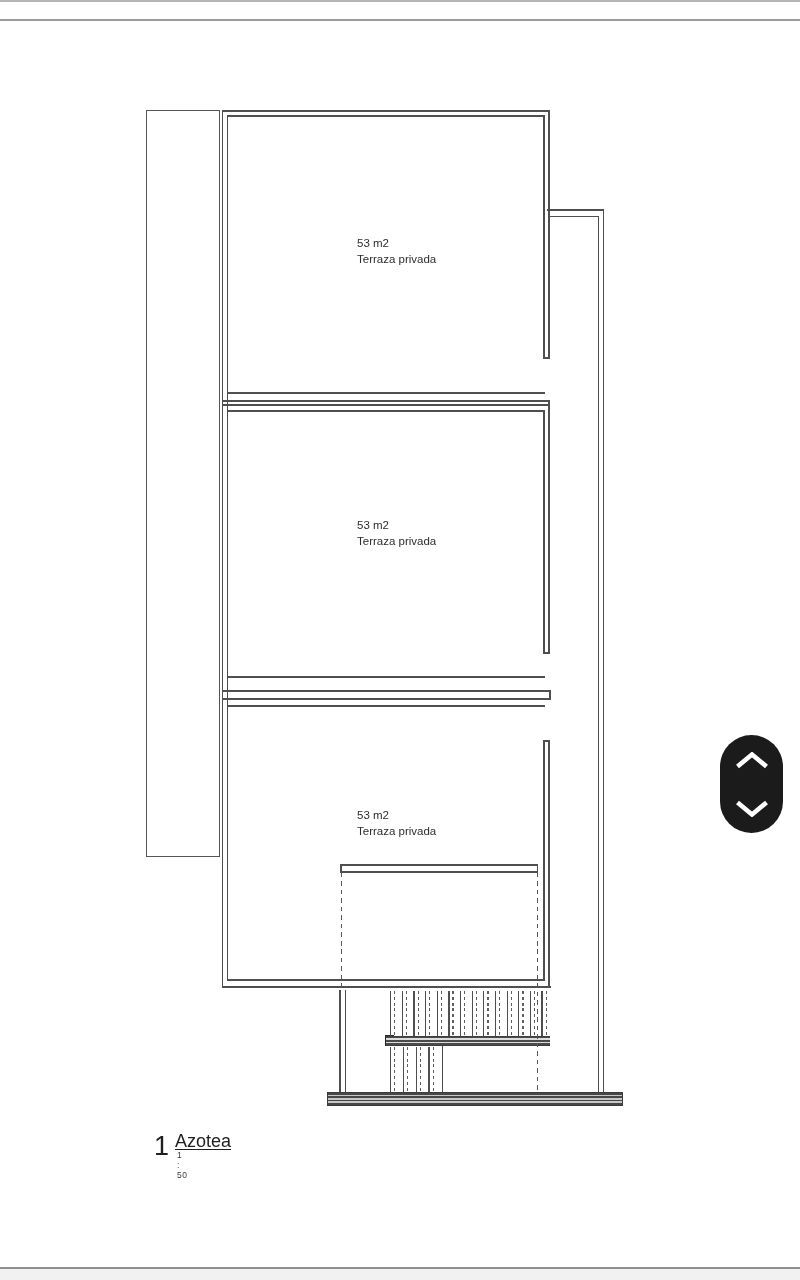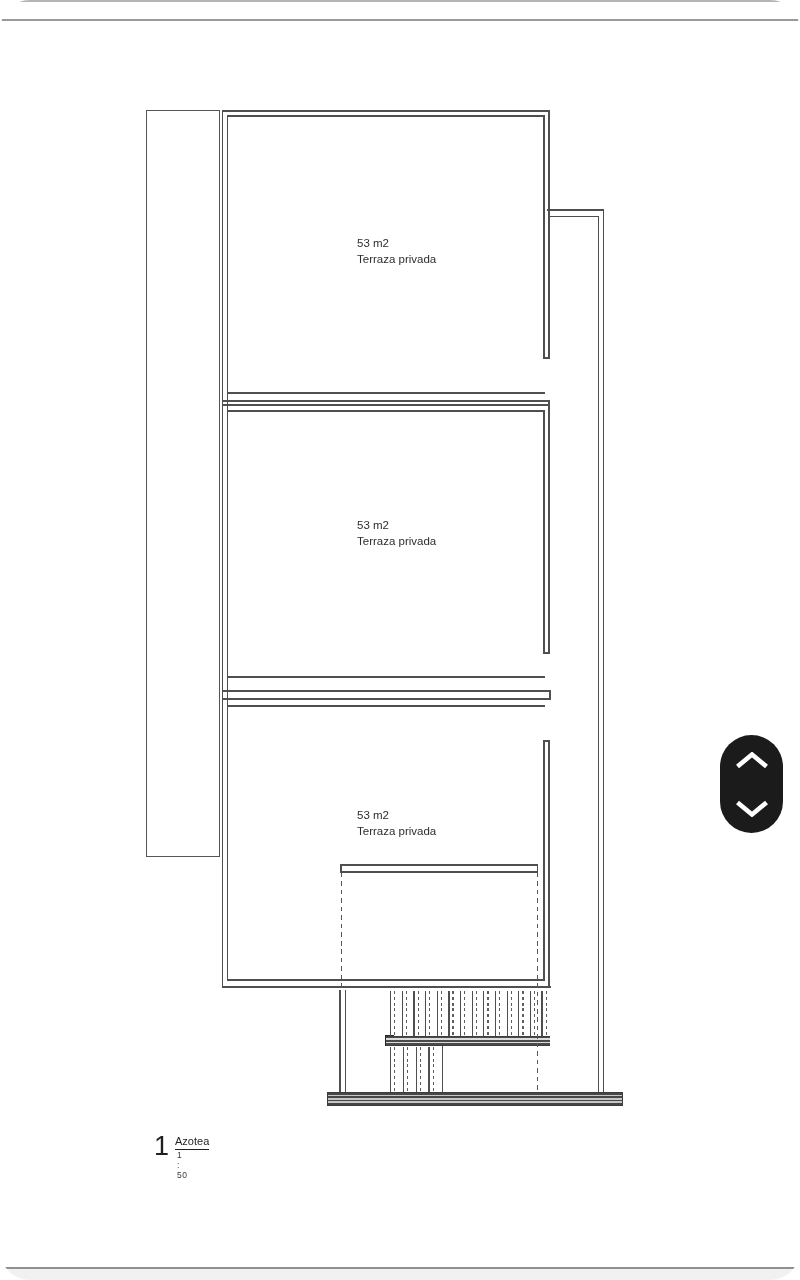--- a/index.html
+++ b/index.html
@@ -1,20 +1,19 @@
 <!DOCTYPE html>
 <html><head>
 <meta charset="utf-8">
 <style>
   html,body{margin:0;padding:0;background:#ffffff;}
   .page{
     position:relative; width:800px; height:1280px; overflow:hidden;
     background:#ffffff;
     font-family:"Liberation Sans", sans-serif;
-    border-radius:30px;
   }
   
   .ln{position:absolute; background:#4f4f4f;}
   .edge{position:absolute; left:0; width:800px;}
   
   .dv{position:absolute; width:1.4px;
       background:repeating-linear-gradient(180deg,#585858 0 4.5px, rgba(0,0,0,0) 4.5px 8.5px);}
   .dvt{position:absolute; width:1.2px;
       background:repeating-linear-gradient(180deg,#5f5f5f 0 3px, rgba(0,0,0,0) 3px 5.8px);}
   .left-strip{
@@ -33,21 +32,21 @@
   .band-landing-cap{
     position:absolute; left:385px; top:1035px; width:9px; height:11px; background:#262626;
   }
   .band-ground{
     position:absolute; left:327px; top:1092px; width:296px; height:14px;
     background:repeating-linear-gradient(180deg,#474747 0 1.6px,#c7c7c7 1.6px 3.3px);
     border:1.4px solid #3c3c3c; box-sizing:border-box;
   }
   .title-block{position:absolute; left:154px; top:1130px; color:#222;}
   .tb-number{position:absolute; left:0; top:2px; font-size:27px; line-height:28px; color:#1f1f1f;}
-  .tb-title{position:absolute; left:21px; top:4px; font-size:11px; line-height:14px;
+  .tb-title{position:absolute; left:21px; top:4px; font-size:18px; line-height:14px;
             color:#1f1f1f; border-bottom:1.3px solid #1f1f1f; padding-bottom:1px;}
   .tb-scale{position:absolute; left:23px; top:20px; font-size:8.5px; letter-spacing:.6px; color:#3c3c3c;}
   .pill{
     position:absolute; left:720px; top:735px; width:63px; height:98px;
     border-radius:32px; display:flex; flex-direction:column;
     justify-content:space-between; align-items:center; padding:6px 0;
     box-sizing:border-box;
   }
   .pill-btn{width:63px; height:38px; display:flex; align-items:center; justify-content:center; cursor:pointer;}
   .pill-btn svg{display:block;}

